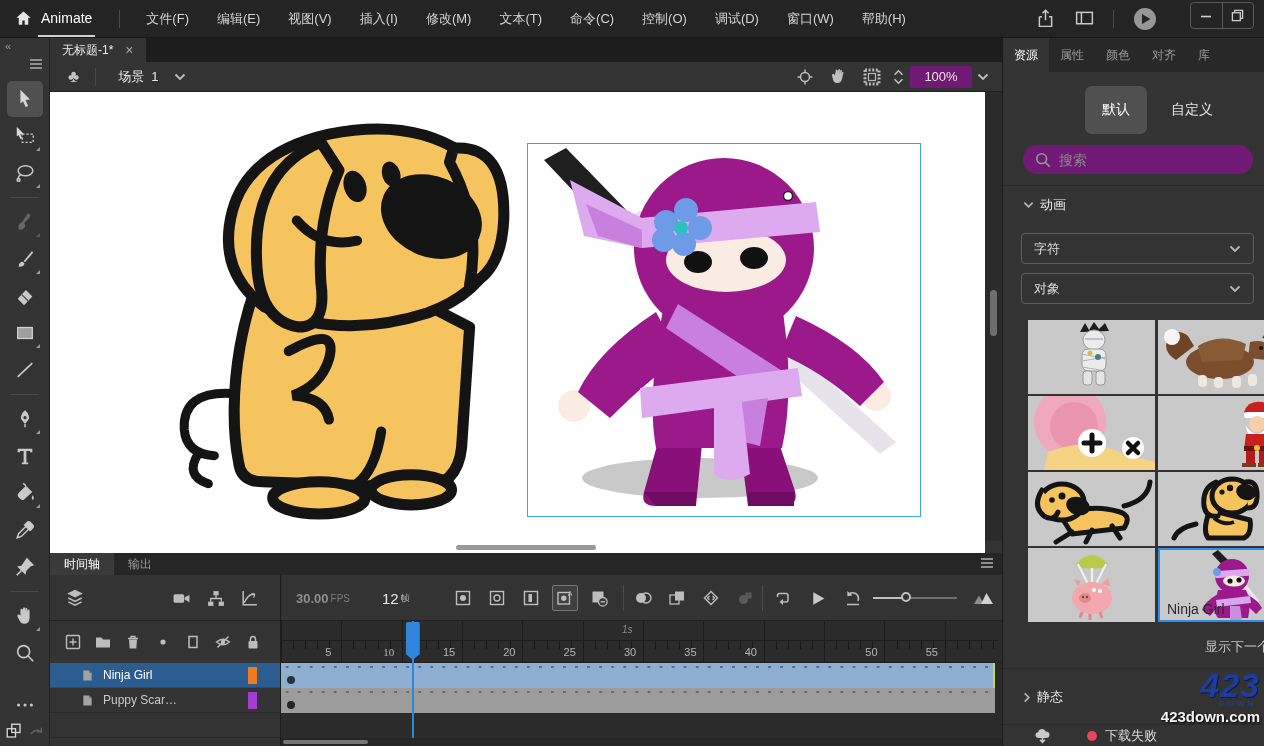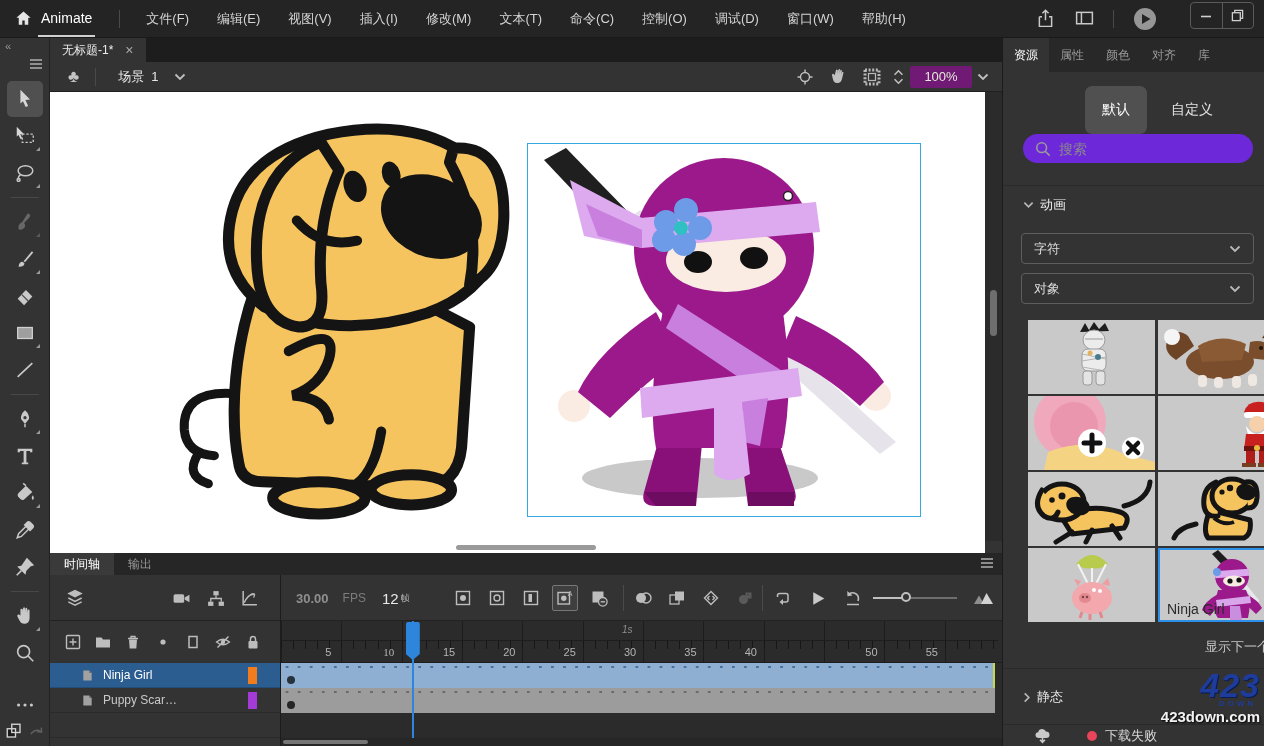--- a/index.html
+++ b/index.html
@@ -59,21 +59,21 @@
   .tl-tab{padding:0 14px;font-size:12px;line-height:22px;color:#999}
   .tl-tab.active{background:#3a3a3a;color:#fff}
   .tl-panelmenu{position:absolute;right:8px;top:4px}
   .tl-controls{position:absolute;left:0;top:22px;width:952px;height:46px;background:#333;border-bottom:1px solid #222}
   .tl-controls .cluster{position:absolute;top:0;height:46px;display:flex;align-items:center}
   .ctl{width:26px;height:26px;display:flex;align-items:center;justify-content:center;position:relative}
   .ctl.active{border:1px solid #777;background:#3f3f3f;border-radius:2px}
   .ctl.disabled{opacity:.38}
   .ctl-sep{position:absolute;top:10px;width:1px;height:26px;background:#4a4a4a}
   .fps-label{position:absolute;left:246px;top:0;height:46px;display:flex;align-items:center;font-size:13px;color:#8f8f8f;font-weight:bold}
-  .fps-label sup{font-size:12px;color:#7c7c7c;margin-left:14px;font-weight:normal}
+  .fps-label sup{font-size:10px;color:#7c7c7c;margin-left:2px;font-weight:normal}
   .frame-label{position:absolute;left:332px;top:0;height:46px;display:flex;align-items:center;font-size:15px;color:#e8e8e8}
   .frame-label sup{font-size:9px;color:#b0b0b0;margin-left:2px}
   .tl-slider{position:absolute;left:823px;top:22px;width:84px;height:2px}
   .tl-slider .seg1{position:absolute;left:0;top:0;width:32px;height:2px;background:#c0c0c0}
   .tl-slider .seg2{position:absolute;left:32px;top:0;width:52px;height:2px;background:#6e6e6e}
   .tl-slider .knob{position:absolute;left:28px;top:-5px;width:10px;height:10px;border:2px solid #c0c0c0;border-radius:50%;background:#333}
   .tl-mountains{position:absolute;left:923px;top:14px}
   .tl-ruler{position:absolute;left:0;top:68px;width:952px;height:42px;background:#2b2b2b;border-bottom:1px solid #1e1e1e}
   .tl-layerops{position:absolute;left:0;top:0;width:230px;height:42px;background:#333;display:flex;align-items:center;gap:11px;padding-left:13px}
   .lop{width:19px;height:19px;display:flex;align-items:center;justify-content:center}
@@ -104,21 +104,21 @@
   .playhead-line{position:absolute;width:2px;top:68px;height:117px;background:#2e86dc;z-index:5}
   .playhead-marker{position:absolute;top:69px;width:14px;height:38px;background:#2e86dc;border-radius:2px;clip-path:polygon(0 0,100% 0,100% 84%,50% 100%,0 84%);z-index:6}
   
   .rightpanel{position:absolute;left:1002px;top:38px;width:262px;height:708px;background:#333;border-left:1px solid #1b1b1b;overflow:hidden;z-index:25}
   .rp-tabs{position:absolute;left:0;top:0;width:262px;height:34px;background:#282828;display:flex;align-items:stretch}
   .rp-tab{padding:0 11px;font-size:12px;display:flex;align-items:center;color:#9a9a9a}
   .rp-tab.active{background:#333;color:#fff}
   .mode-btn{position:absolute;top:48px;height:48px;border-radius:7px;display:flex;align-items:center;justify-content:center;font-size:14px}
   .mode-default{left:82px;width:62px;background:#505050;color:#fff}
   .mode-custom{left:158px;width:62px;color:#e2e2e2}
-  .rp-search{position:absolute;left:20px;top:96px;width:230px;height:29px;background:#6d28d9;border-radius:15px;display:flex;align-items:center;padding-left:12px;gap:8px}
+  .rp-search{position:absolute;left:20px;top:107px;width:230px;height:29px;background:#701a75;border-radius:15px;display:flex;align-items:center;padding-left:12px;gap:8px}
   .rp-search input{background:transparent;border:none;outline:none;color:#cfcfcf;font-size:14px;width:170px;font-family:inherit}
   .rp-search input::placeholder{color:#8a8a8a}
   .rp-div{position:absolute;left:0;width:262px;height:1px;background:#2a2a2a}
   .rp-section{position:absolute;left:20px;display:flex;align-items:center;gap:6px;font-size:13px;color:#ececec}
   .rp-select{position:absolute;left:18px;width:233px;height:31px;border:1px solid #5e5e5e;border-radius:4px;display:flex;align-items:center;padding:0 12px;font-size:13px;color:#dcdcdc}
   .rp-select .spacer{flex:1}
   .grid-cell{position:absolute;width:127px;height:74px;background:#c9c9c9;overflow:hidden}
   .grid-cell.selected{border:2px solid #2e8fe8}
   .cell-label{position:absolute;left:7px;bottom:3px;font-size:14px;color:#2a2a2a}
   .show-next{position:absolute;left:202px;top:600px;width:60px;font-size:13px;color:#c6c6c6;white-space:nowrap;overflow:hidden}

